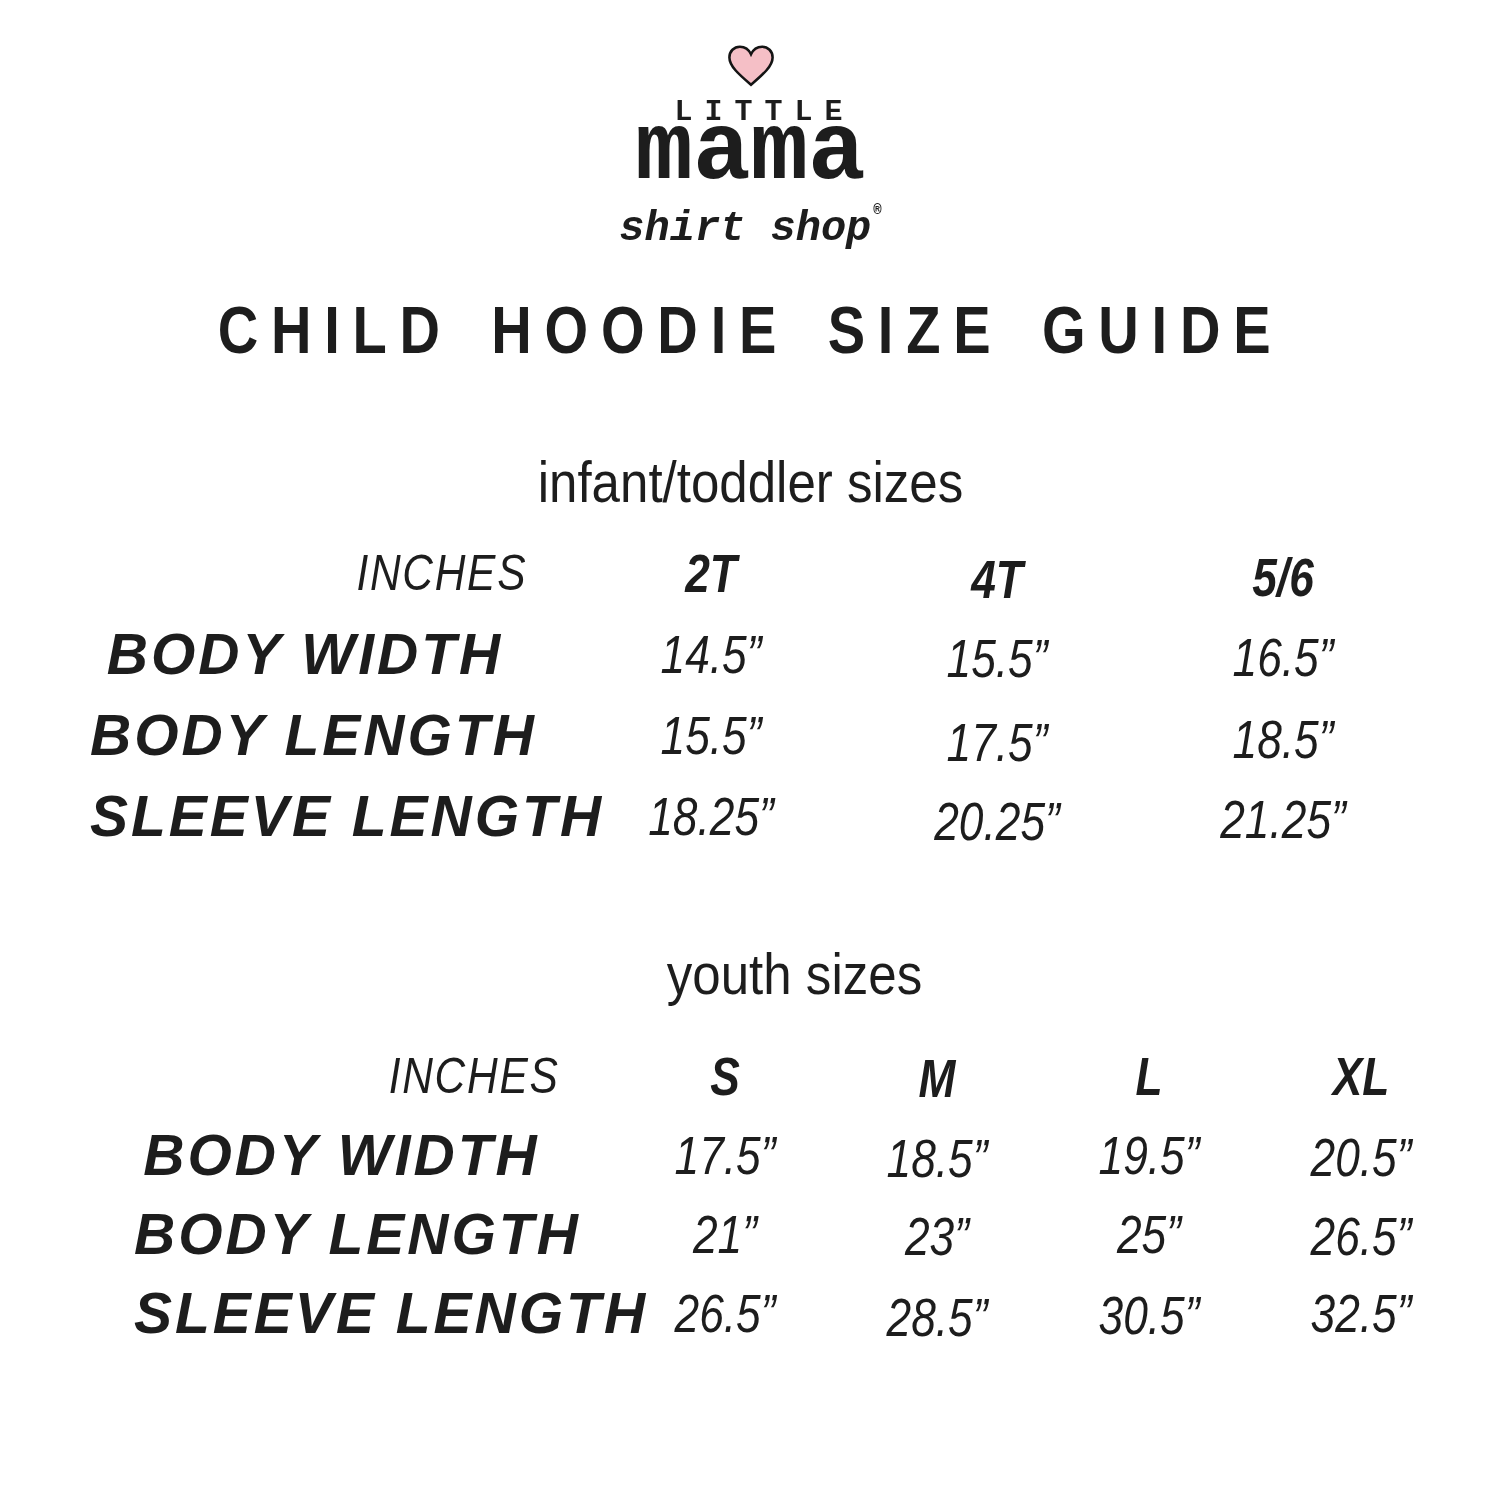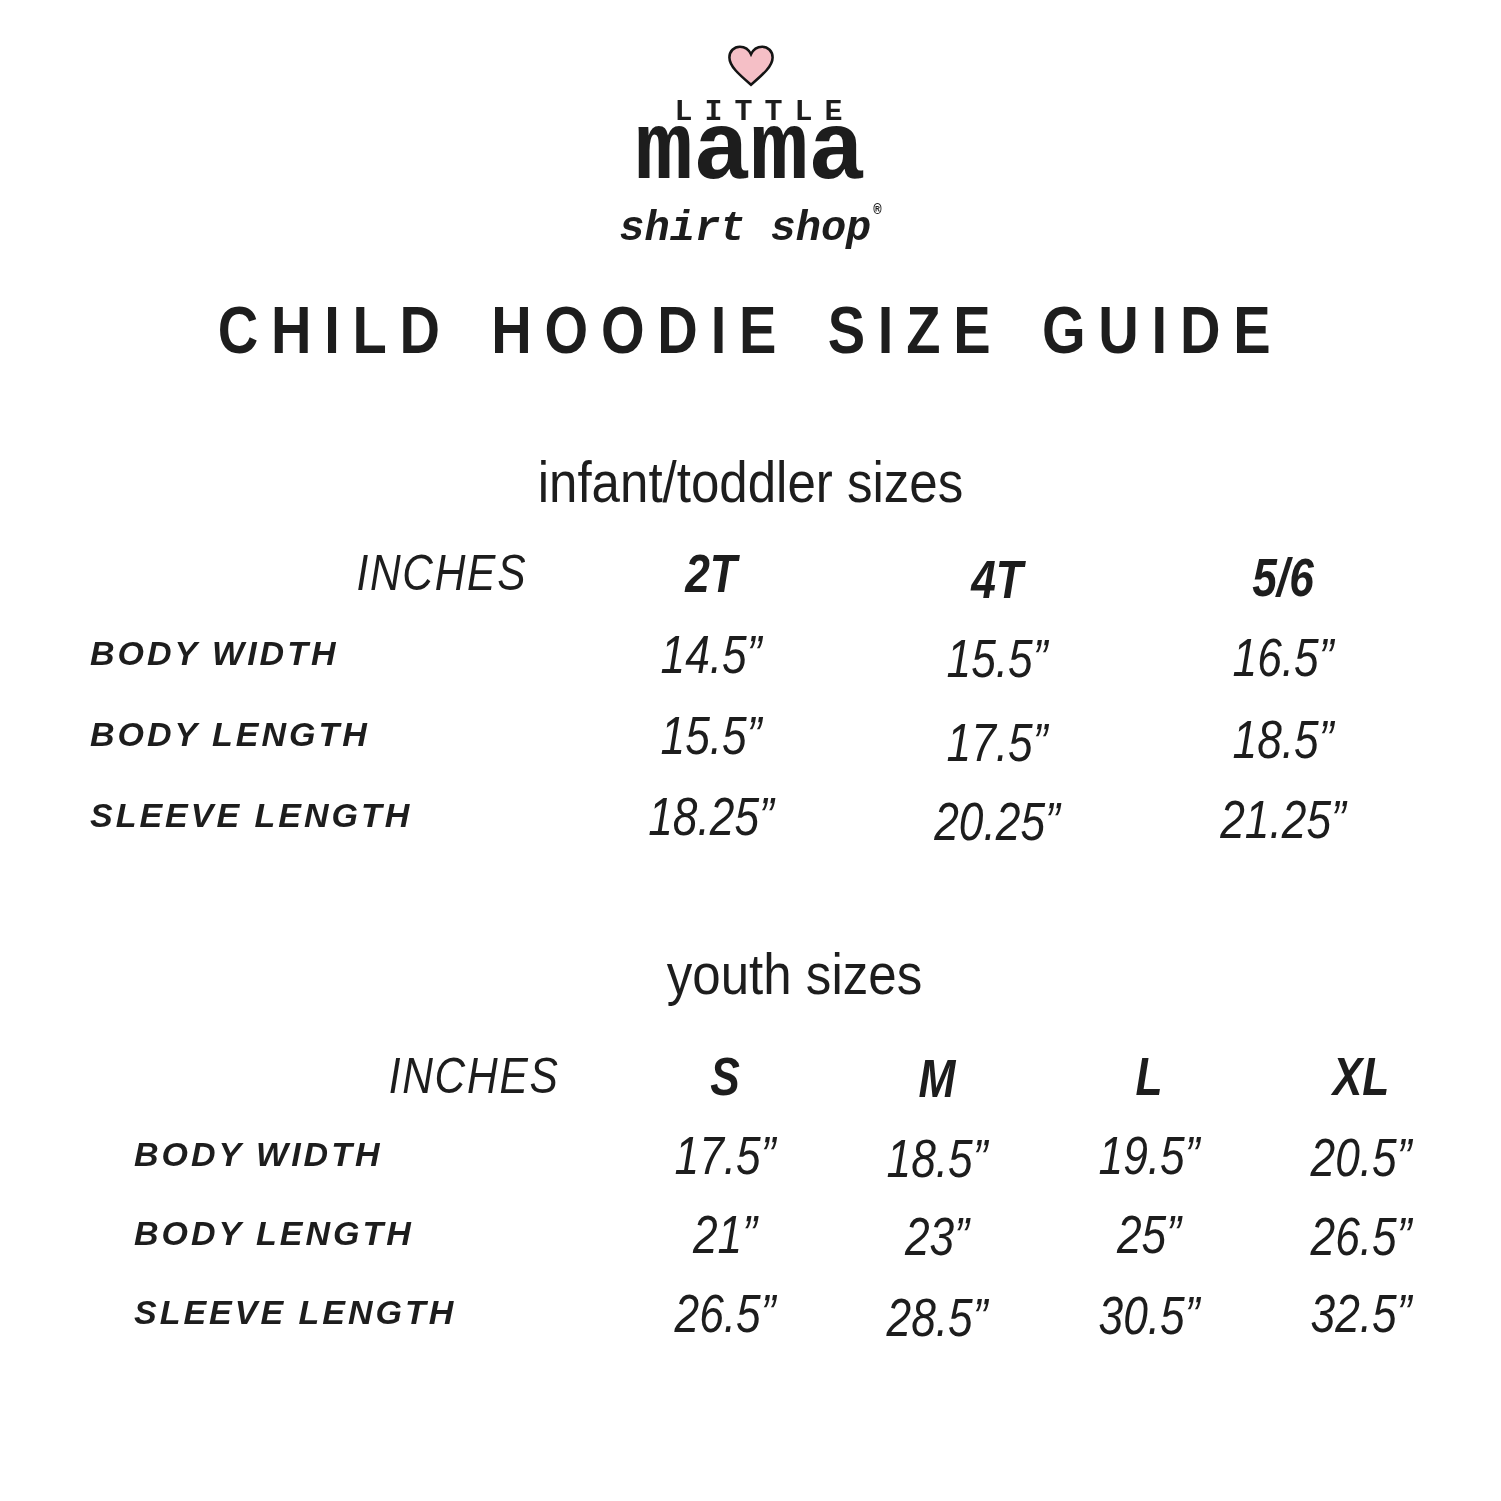--- a/index.html
+++ b/index.html
@@ -46,21 +46,21 @@
   }
 
   
   .tbl { display:grid; align-items:center;font-style:italic; }
   .t1 { grid-template-columns:478px 286px 286px 286px; margin-left:90px; margin-top:20px; grid-auto-rows:81px; }
   .t2 { grid-template-columns:485px 212px 212px 212px 212px; margin-left:90px; margin-top:32px; grid-auto-rows:79px; }
   .t1 .lbl, .t1 .unit { padding-right:48px; }
   .t2 .lbl, .t2 .unit { padding-right:70px; }
   .cell { box-sizing:border-box; }
   .lbl {
-    text-align:left; font-weight:700; font-size:34px;
+    text-align:center; font-weight:700; font-size:57px;
     letter-spacing:3px; white-space:nowrap;
   }
   .unit {
     text-align:right; font-weight:400; font-size:50px; letter-spacing:2px;
     transform:scaleX(0.85) translateY(var(--dy,0px)); transform-origin:right center;
     white-space:nowrap;
   }
   .colhdr {
     text-align:center; font-weight:700; font-size:54px; white-space:nowrap;
     transform:scaleX(0.82) translateY(var(--dy,0px)); transform-origin:center;

